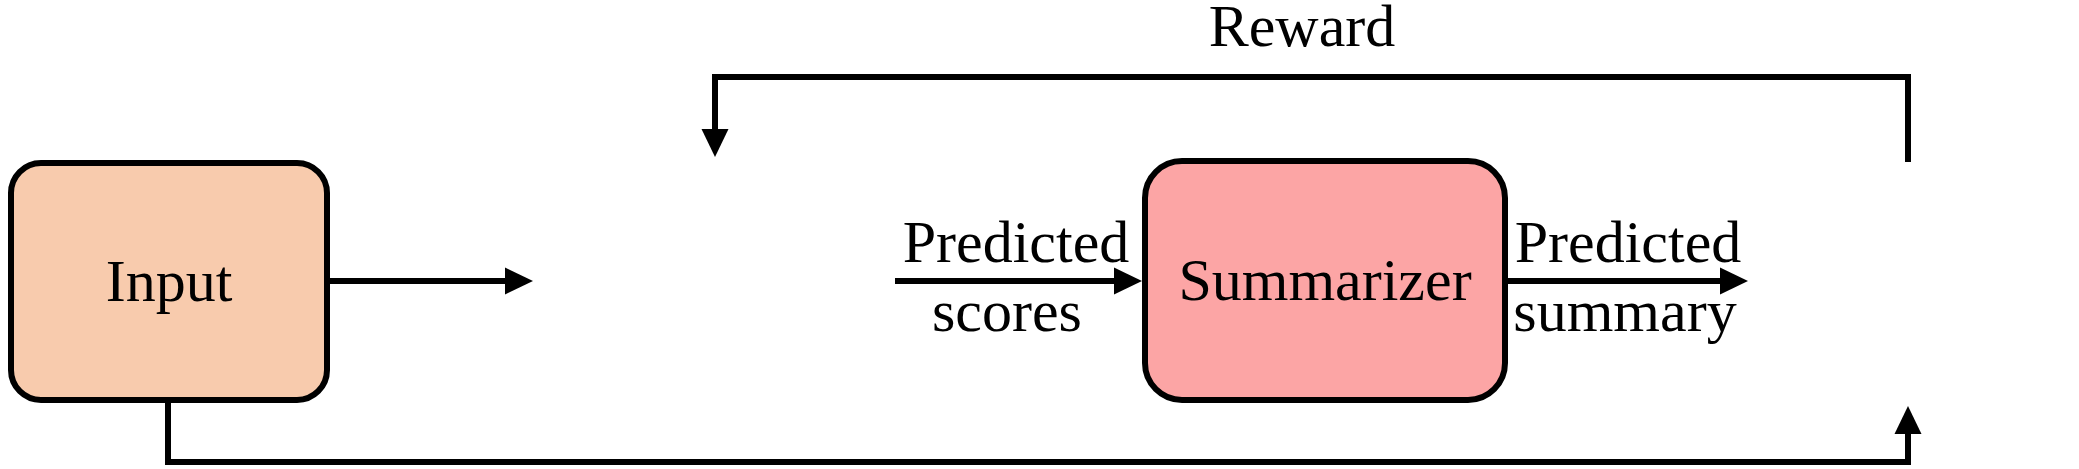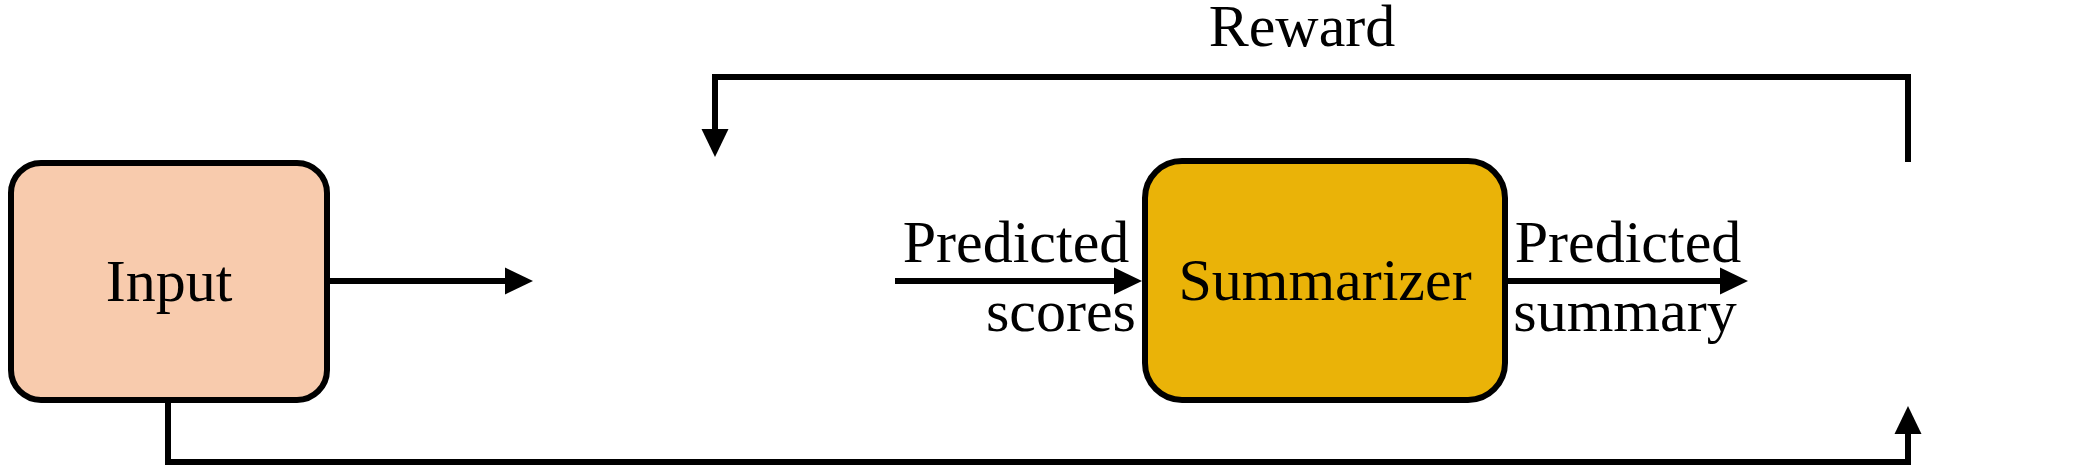--- a/index.html
+++ b/index.html
@@ -52,21 +52,21 @@
     position: absolute;
     width: 360px;
     font-size: 60px;
     line-height: 1;
     text-align: center;
     white-space: nowrap;
     pointer-events: none;
   }
   .lbl-reward            { left: 1122px; top: -4px;  }
   .lbl-pred-scores-1     { left: 836px;  top: 212px; }
-  .lbl-pred-scores-2     { left: 881px;  top: 281px; }
+  .lbl-pred-scores-2     { left: 827px;  top: 281px; }
   .lbl-pred-summary-1    { left: 1448px; top: 212px; }
   .lbl-pred-summary-2    { left: 1445px; top: 281px; }
 </style>
 </head>
 <body>
 
 <div class="canvas">
 
   <svg class="connectors" viewBox="0 0 2079 469" xmlns="http://www.w3.org/2000/svg" aria-hidden="true">
 
@@ -94,21 +94,21 @@
       <path class="edge-line" d="M 168 401 L 168 462 L 1908 462 L 1908 432"></path>
       <polygon class="arrowhead" points="1908,406 1894.5,434 1921.5,434"></polygon>
     </g>
   </svg>
 
   <div class="node node-input-video" style="background-color: rgb(248, 203, 173);">
     <span>Input</span>
   </div>
 
 
-  <div class="node node-summarizer" style="background-color: #eab308;">
+  <div class="node node-summarizer" style="background-color: #fca5a5;">
     <span>Summarizer</span>
   </div>
 
 
   <div class="edge-label lbl-reward">Reward</div>
 
   <div class="edge-label lbl-pred-scores-1">Predicted</div>
   <div class="edge-label lbl-pred-scores-2">scores</div>
 
   <div class="edge-label lbl-pred-summary-1">Predicted</div>

